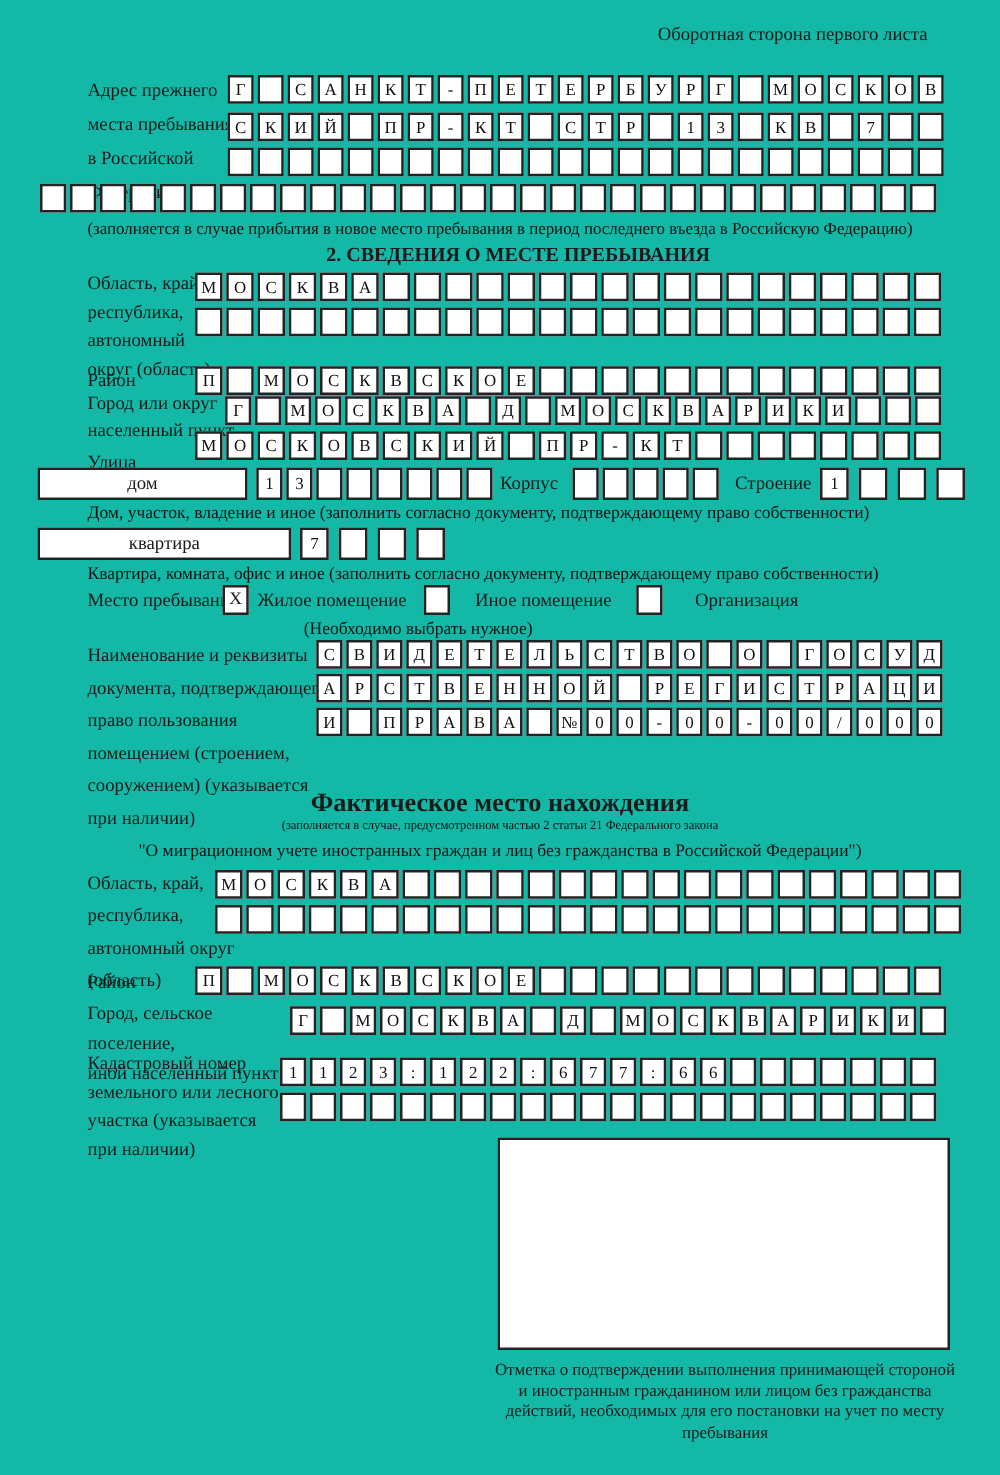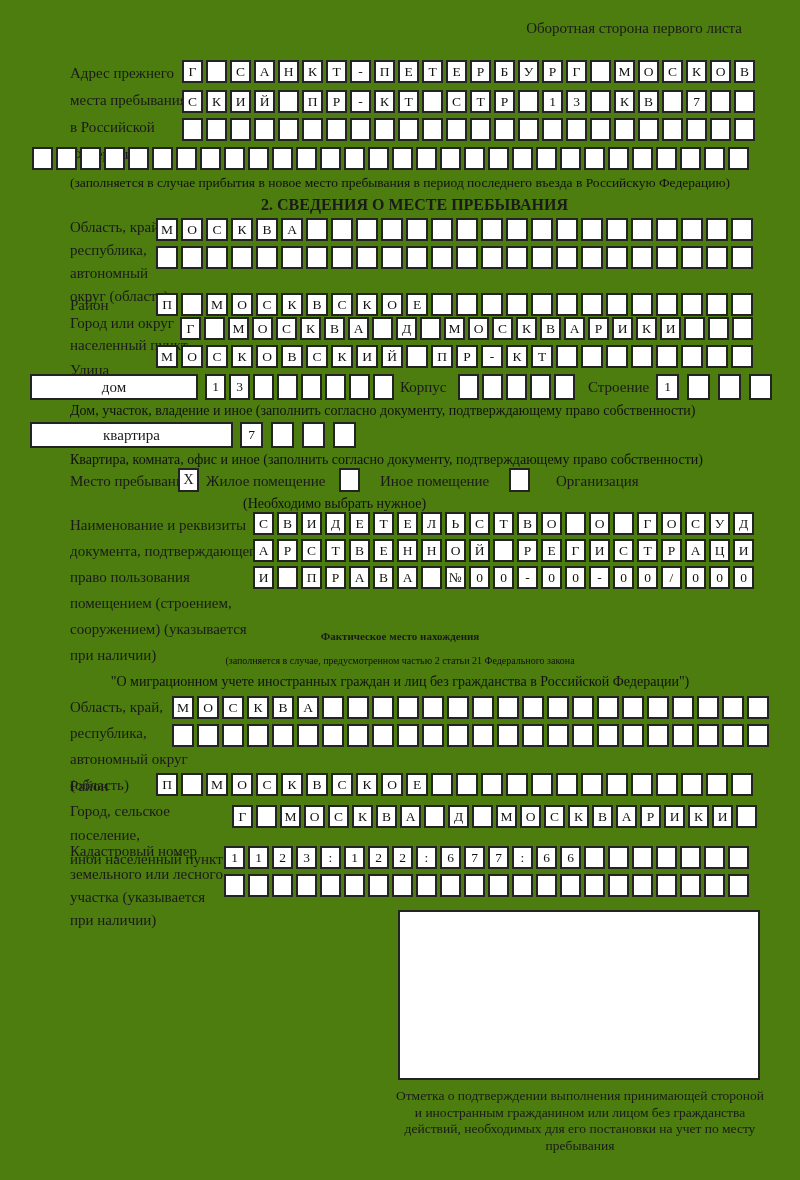--- a/index.html
+++ b/index.html
@@ -1,21 +1,21 @@
 <!DOCTYPE html>
 <html><head>
 <meta charset="utf-8">
 <style>
   * { margin:0; padding:0; box-sizing:border-box; }
   html,body { background:#fff; }
   body {
     width:800px; height:1180px; position:relative;
     font-family:"Liberation Serif", serif; color:#1a1a1a;
   }
-  .page { position:absolute; inset:0; width:800px; height:1180px; background:#4d7c0f; overflow:hidden; }
+  .page { position:absolute; inset:0; width:800px; height:1180px; background:#14b8a6; overflow:hidden; }
   .abs { position:absolute; }
   .lbl { font-size:15px; line-height:23px; white-space:pre-line; }
   .lbl-lh26 { line-height:26px; }
   .note { font-size:13.5px; color:#111; }
   .center { left:0; width:800px; text-align:center; }
   .title { font-weight:bold; font-size:16px; }
   .cells { display:flex; }
   .cell {
     flex:0 0 auto; width:21px; height:23px; margin-right:3px;
     border:2px solid #232323; display:flex; align-items:center; justify-content:center;
@@ -422,21 +422,21 @@
       <div class="cell">0</div>
       <div class="cell">-</div>
       <div class="cell">0</div>
       <div class="cell">0</div>
       <div class="cell">/</div>
       <div class="cell">0</div>
       <div class="cell">0</div>
       <div class="cell">0</div>
     </div>
 
-  <div class="abs center" style="top:630px; font-weight:bold; font-size:11px;">Фактическое место нахождения</div>
+  <div class="abs center" style="top:630px; font-weight:bold; font-size:21px;">Фактическое место нахождения</div>
   <div class="abs note center" style="top:655px; font-size:10px;">(заполняется в случае, предусмотренном частью 2 статьи 21 Федерального закона</div>
   <div class="abs note center" style="top:674px; font-size:14px;">"О миграционном учете иностранных граждан и лиц без гражданства в Российской Федерации")</div>
 
   <div class="abs lbl lbl-lh26" style="left:70px; top:694px; width:160px;">Область, край,
 республика,
 автономный округ
 (область)</div>
   <div class="abs cells p25" style="left:172px; top:696px;">
       <div class="cell">М</div>
       <div class="cell">О</div>

